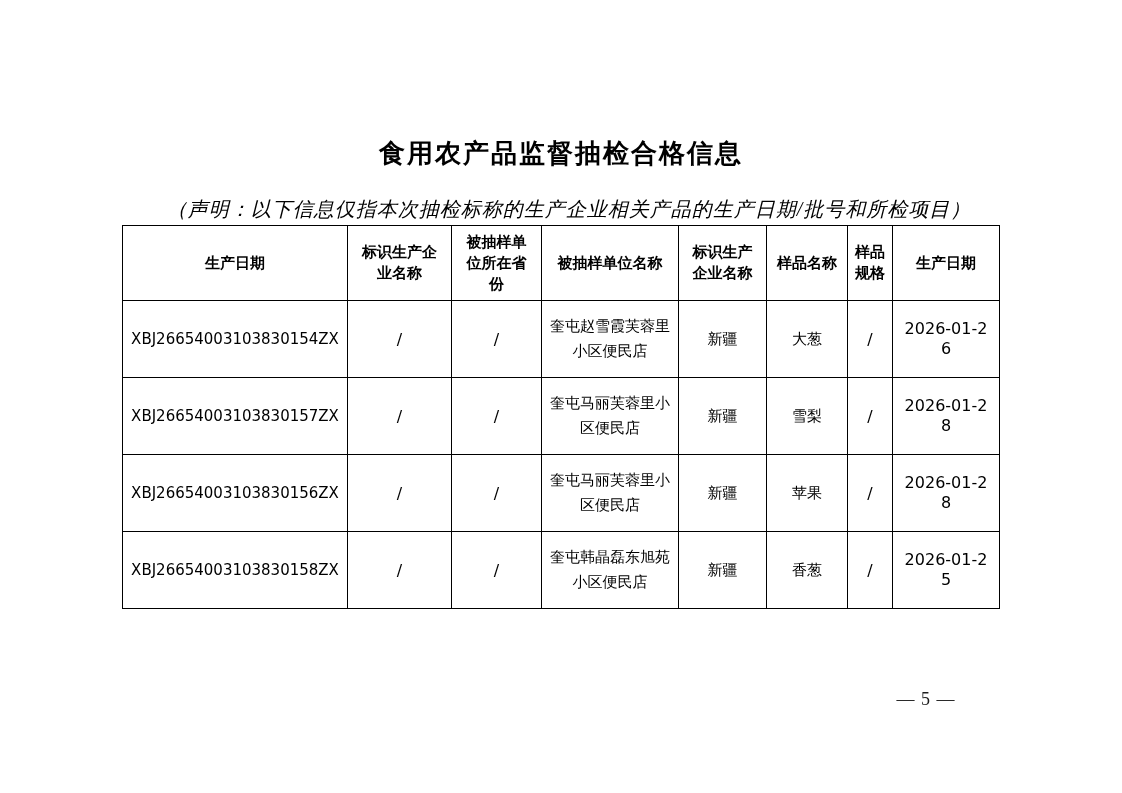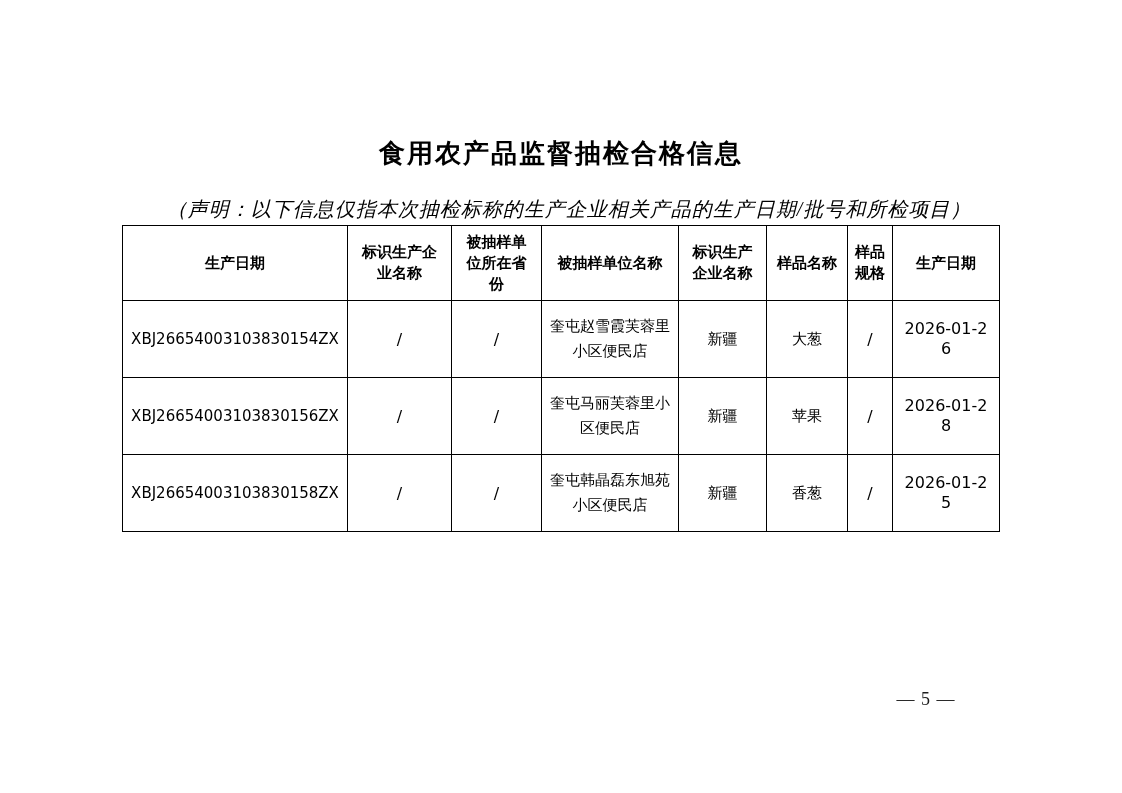--- a/index.html
+++ b/index.html
@@ -107,20 +107,30 @@
           <td class="c-id"><span class="t">XBJ26654003103830154ZX</span></td>
           <td class="c-slash"><span class="t">/</span></td>
           <td class="c-slash"><span class="t">/</span></td>
           <td class="c-cn"><span class="t">奎屯赵雪霞芙蓉里小区便民店</span></td>
           <td class="c-cn"><span class="t">新疆</span></td>
           <td class="c-cn"><span class="t">大葱</span></td>
           <td class="c-slash"><span class="t">/</span></td>
           <td class="c-date"><span class="t">2026-01-26</span></td>
         </tr>
         <tr>
+          <td class="c-id"><span class="t">XBJ26654003103830157ZX</span></td>
+          <td class="c-slash"><span class="t">/</span></td>
+          <td class="c-slash"><span class="t">/</span></td>
+          <td class="c-cn"><span class="t">奎屯马丽芙蓉里小区便民店</span></td>
+          <td class="c-cn"><span class="t">新疆</span></td>
+          <td class="c-cn"><span class="t">雪梨</span></td>
+          <td class="c-slash"><span class="t">/</span></td>
+          <td class="c-date"><span class="t">2026-01-28</span></td>
+        </tr>
+        <tr>
           <td class="c-id"><span class="t">XBJ26654003103830156ZX</span></td>
           <td class="c-slash"><span class="t">/</span></td>
           <td class="c-slash"><span class="t">/</span></td>
           <td class="c-cn"><span class="t">奎屯马丽芙蓉里小区便民店</span></td>
           <td class="c-cn"><span class="t">新疆</span></td>
           <td class="c-cn"><span class="t">苹果</span></td>
           <td class="c-slash"><span class="t">/</span></td>
           <td class="c-date"><span class="t">2026-01-28</span></td>
         </tr>
         <tr>

